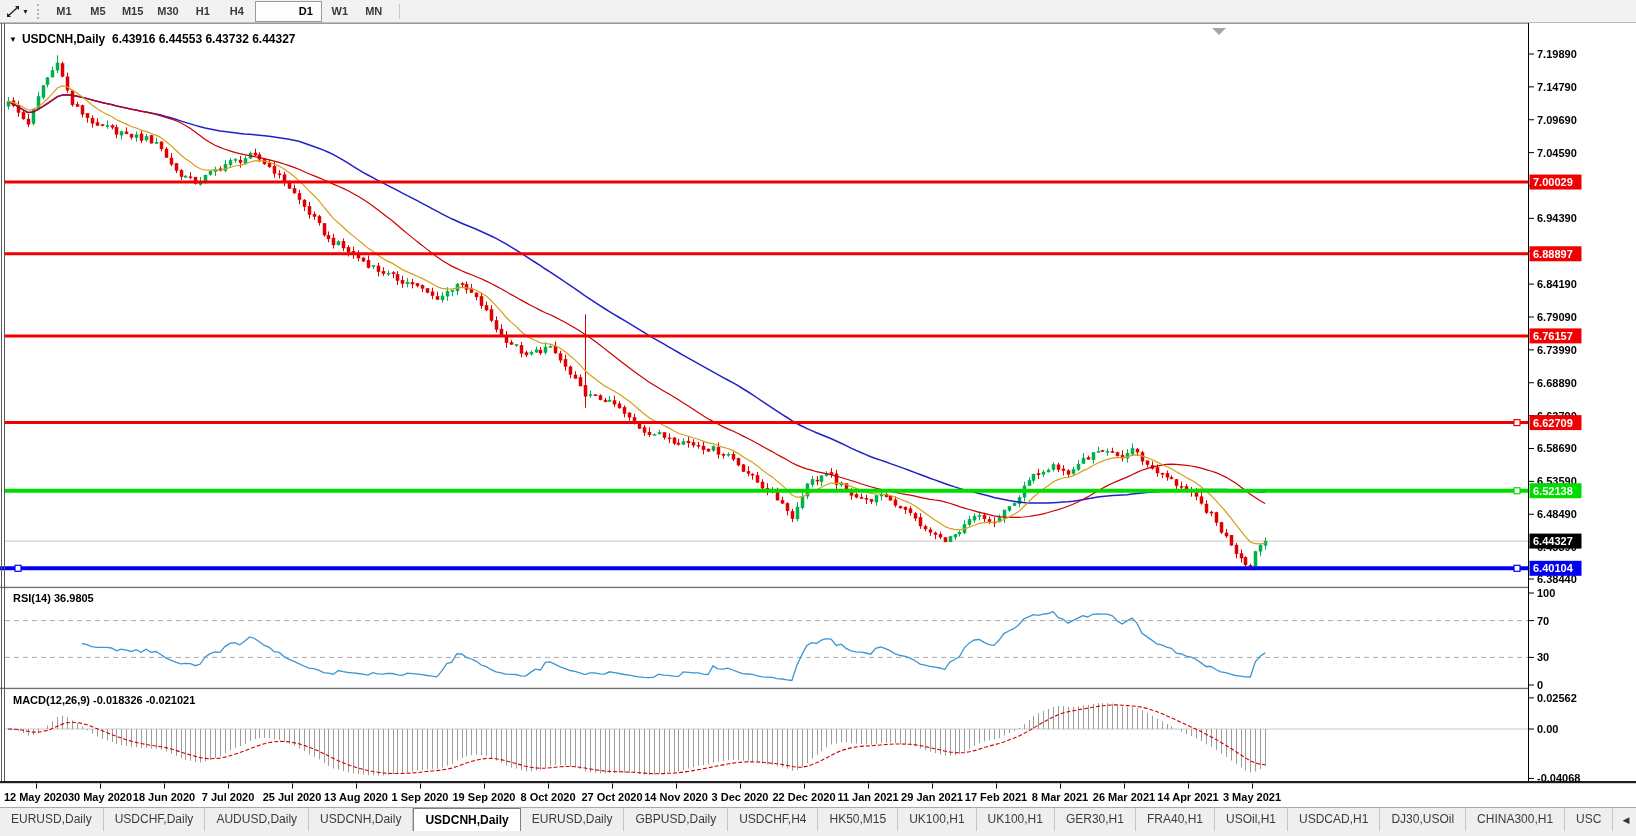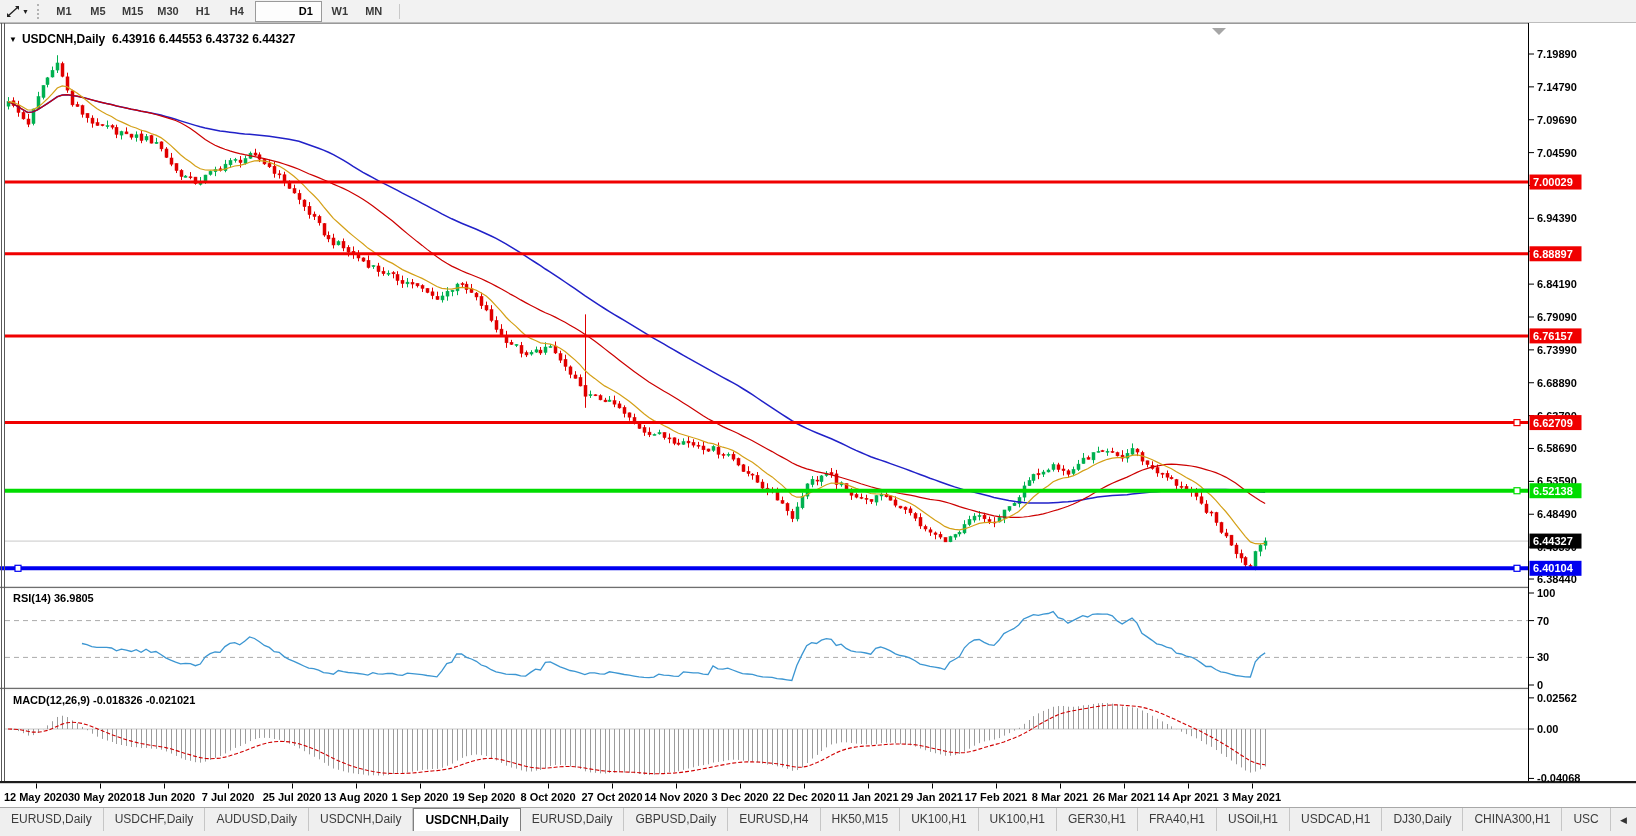--- a/index.html
+++ b/index.html
@@ -984,29 +984,29 @@
 
   <div class="tabbar">
     <div id="tabs" style="display:flex;">
         <div class="tab">EURUSD,Daily</div>
         <div class="tab">USDCHF,Daily</div>
         <div class="tab">AUDUSD,Daily</div>
         <div class="tab">USDCNH,Daily</div>
         <div class="tab active">USDCNH,Daily</div>
         <div class="tab">EURUSD,Daily</div>
         <div class="tab">GBPUSD,Daily</div>
-        <div class="tab">EURUSD,H4</div>
+        <div class="tab">USDCHF,H4</div>
         <div class="tab">HK50,M15</div>
         <div class="tab">UK100,H1</div>
         <div class="tab">UK100,H1</div>
         <div class="tab">GER30,H1</div>
         <div class="tab">FRA40,H1</div>
         <div class="tab">USOil,H1</div>
         <div class="tab">USDCAD,H1</div>
-        <div class="tab">DJ30,Daily</div>
+        <div class="tab">DJ30,USOil</div>
         <div class="tab">CHINA300,H1</div>
         <div class="tab">USC</div>
       </div>
     <div class="tabarrows">
       <span>◀</span>
 
     </div>
   </div>
   <div class="bottomstrip"></div>
 </div>

